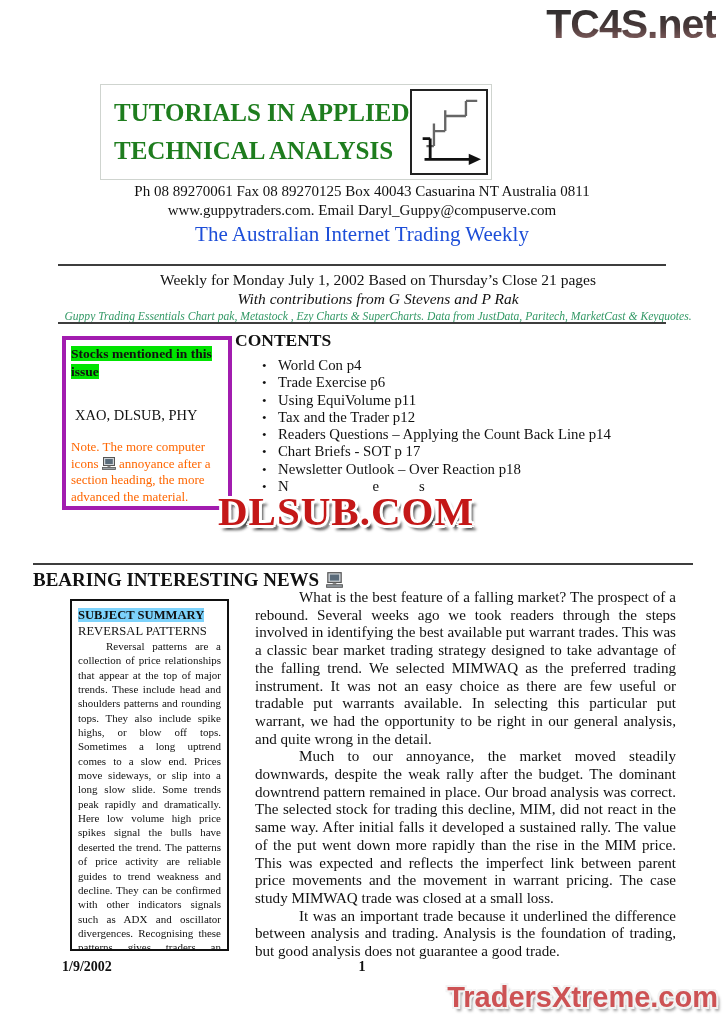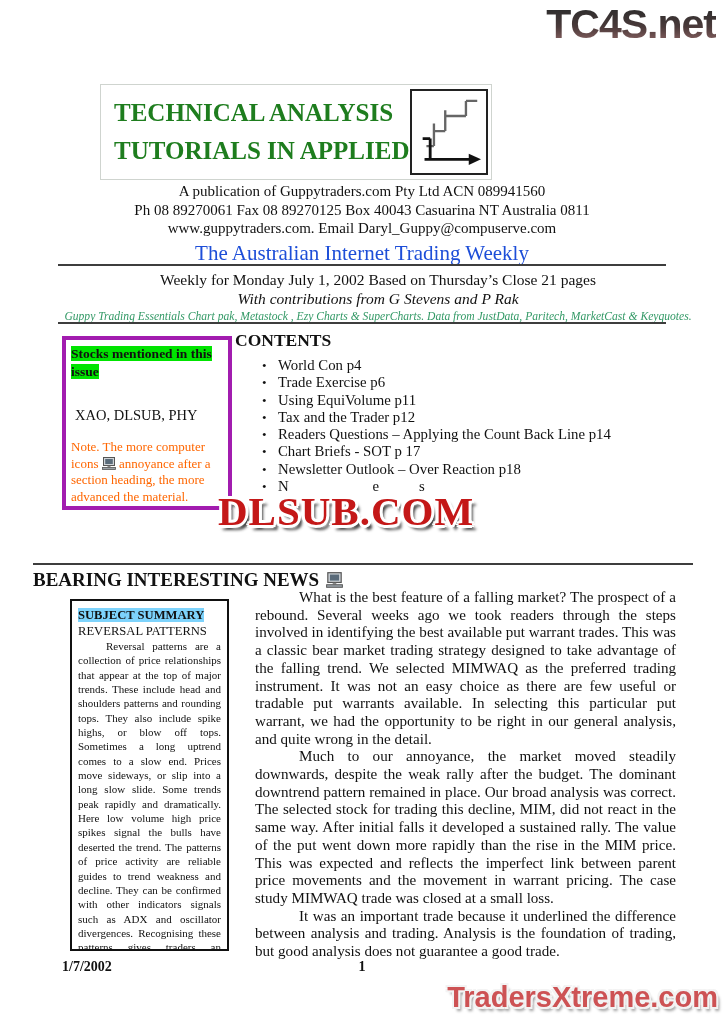--- a/index.html
+++ b/index.html
@@ -81,38 +81,37 @@
 <body>
 
 <div class="page">
 
   <div class="wm-tc4s">TC4S.net</div>
   <div class="wm-dlsub">DLSUB.COM</div>
   <div class="wm-tx">TradersXtreme.com</div>
 
   <div class="masthead">
     <div class="masthead-title">
+      <div>TUTORIALS IN APPLIED</div>
       <div>TECHNICAL ANALYSIS</div>
-      <div>TUTORIALS IN APPLIED</div>
     </div>
     <div class="masthead-logo">
       <svg width="64" height="70" viewBox="0 0 68 74">
         <g fill="none" stroke="#666" stroke-width="2.5">
           <path d="M10 52 H18 M18 52 V28 M18 36 H30 M30 36 V14 M30 20 H44 M44 20 H52 M52 20 V4 M52 4 H64"></path>
         </g>
         <g fill="none" stroke="#111" stroke-width="3">
           <path d="M6 44 H14 M14 44 V66 M8 66 H58"></path>
         </g>
         <polygon points="55,60 68,66 55,72" fill="#111"></polygon>
       </svg>
     </div>
   </div>
 
   <div class="pubblock">
-    <div>A publication of Guppytraders.com Pty Ltd ACN 089941560</div>
     <div>Ph 08 89270061  Fax 08 89270125  Box 40043 Casuarina NT Australia  0811</div>
     <div>www.guppytraders.com.   Email  Daryl_Guppy@compuserve.com</div>
     <div class="tagline">The Australian Internet Trading Weekly</div>
   </div>
 
   <div class="rule" style="top:264px"></div>
 
   <div class="issueblock">
     <div class="issue-edition">Weekly for Monday July 1, 2002 Based on Thursday’s Close 21 pages</div>
     <div class="issue-contrib">With contributions from G Stevens and P Rak</div>
@@ -189,16 +188,16 @@
     <div class="sum-subheading">REVERSAL PATTERNS</div>
     <p class="sum-body">Reversal patterns are a collection of price relationships that appear at the top of major trends. These include head and shoulders patterns and rounding tops. They also include spike highs, or blow off tops. Sometimes a long uptrend comes to a slow end. Prices move sideways, or slip into a long slow slide. Some trends peak rapidly and dramatically. Here low volume high price spikes signal the bulls have deserted the trend. The patterns of price activity are reliable guides to trend weakness and decline. They can be confirmed with other indicators signals such as ADX and oscillator divergences. Recognising these patterns gives traders an opportunity to take profits.</p>
   </div>
 
   <div class="maintext">
     <p>What is the best feature of a falling market? The prospect of a rebound. Several weeks ago we took readers through the steps involved in identifying the best available put warrant trades. This was a classic bear market trading strategy designed to take advantage of the falling trend. We selected MIMWAQ as the preferred trading instrument. It was not an easy choice as there are few useful or tradable put warrants available. In selecting this particular put warrant, we had the opportunity to be right in our general analysis, and quite wrong in the detail.</p>
     <p>Much to our annoyance, the market moved steadily downwards, despite the weak rally after the budget. The dominant downtrend pattern remained in place. Our broad analysis was correct. The selected stock for trading this decline, MIM, did not react in the same way. After initial falls it developed a sustained rally. The value of the put went down more rapidly than the rise in the MIM price. This was expected and reflects the imperfect link between parent price movements and the movement in warrant pricing. The case study MIMWAQ trade was closed at a small loss.</p>
     <p>It was an important trade because it underlined the difference between analysis and trading. Analysis is the foundation of trading, but good analysis does not guarantee a good trade.</p>
   </div>
 
-  <div class="footer-date">1/7/2002</div>
+  <div class="footer-date">1/9/2002</div>
   <div class="footer-page">1</div>
 
 </div>
 
 </body></html>

